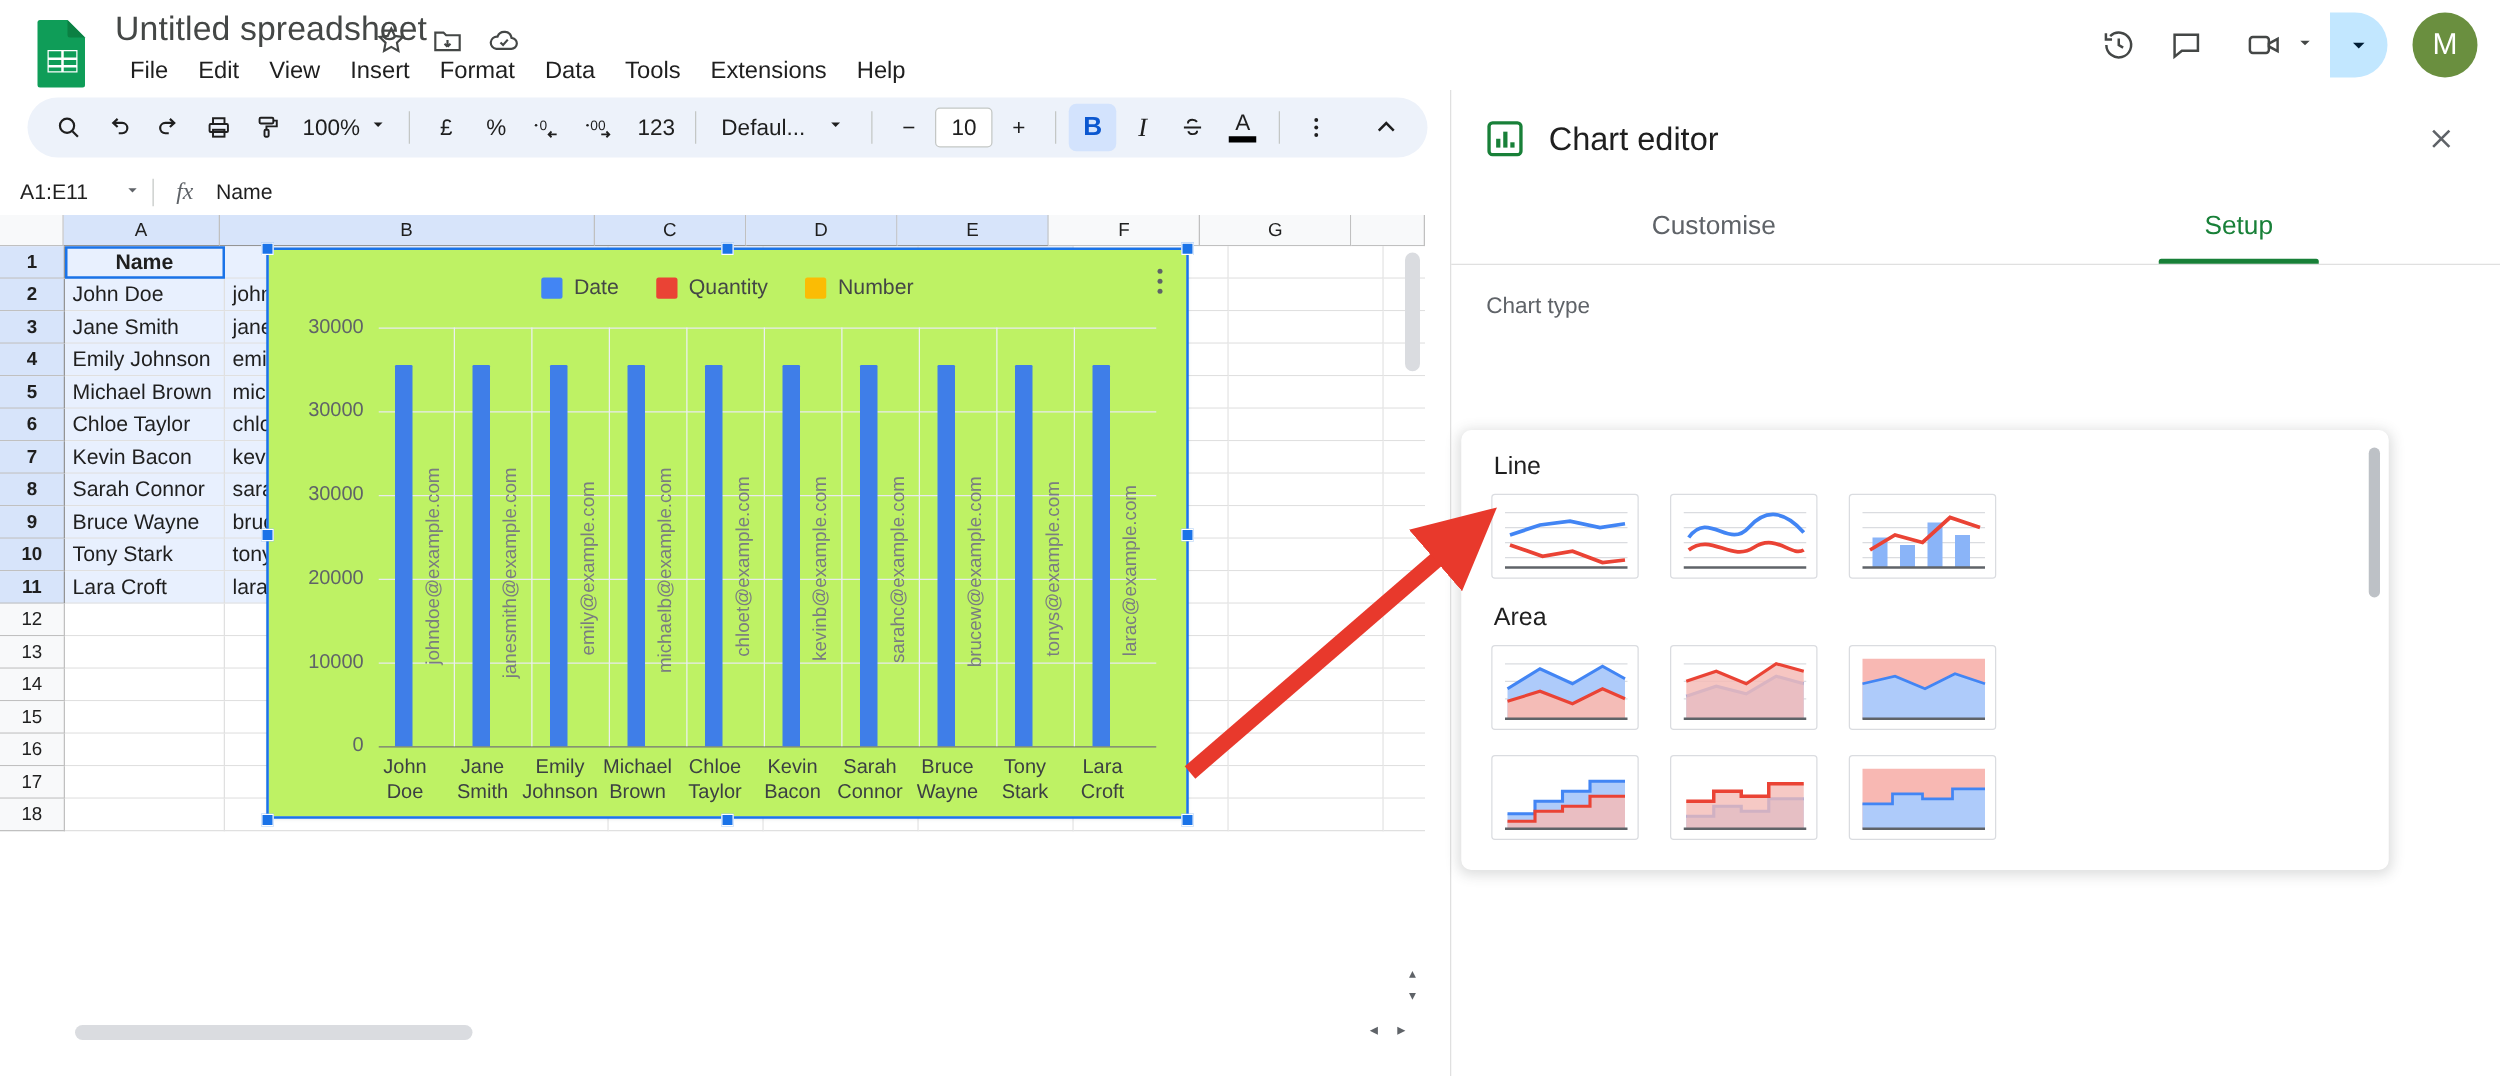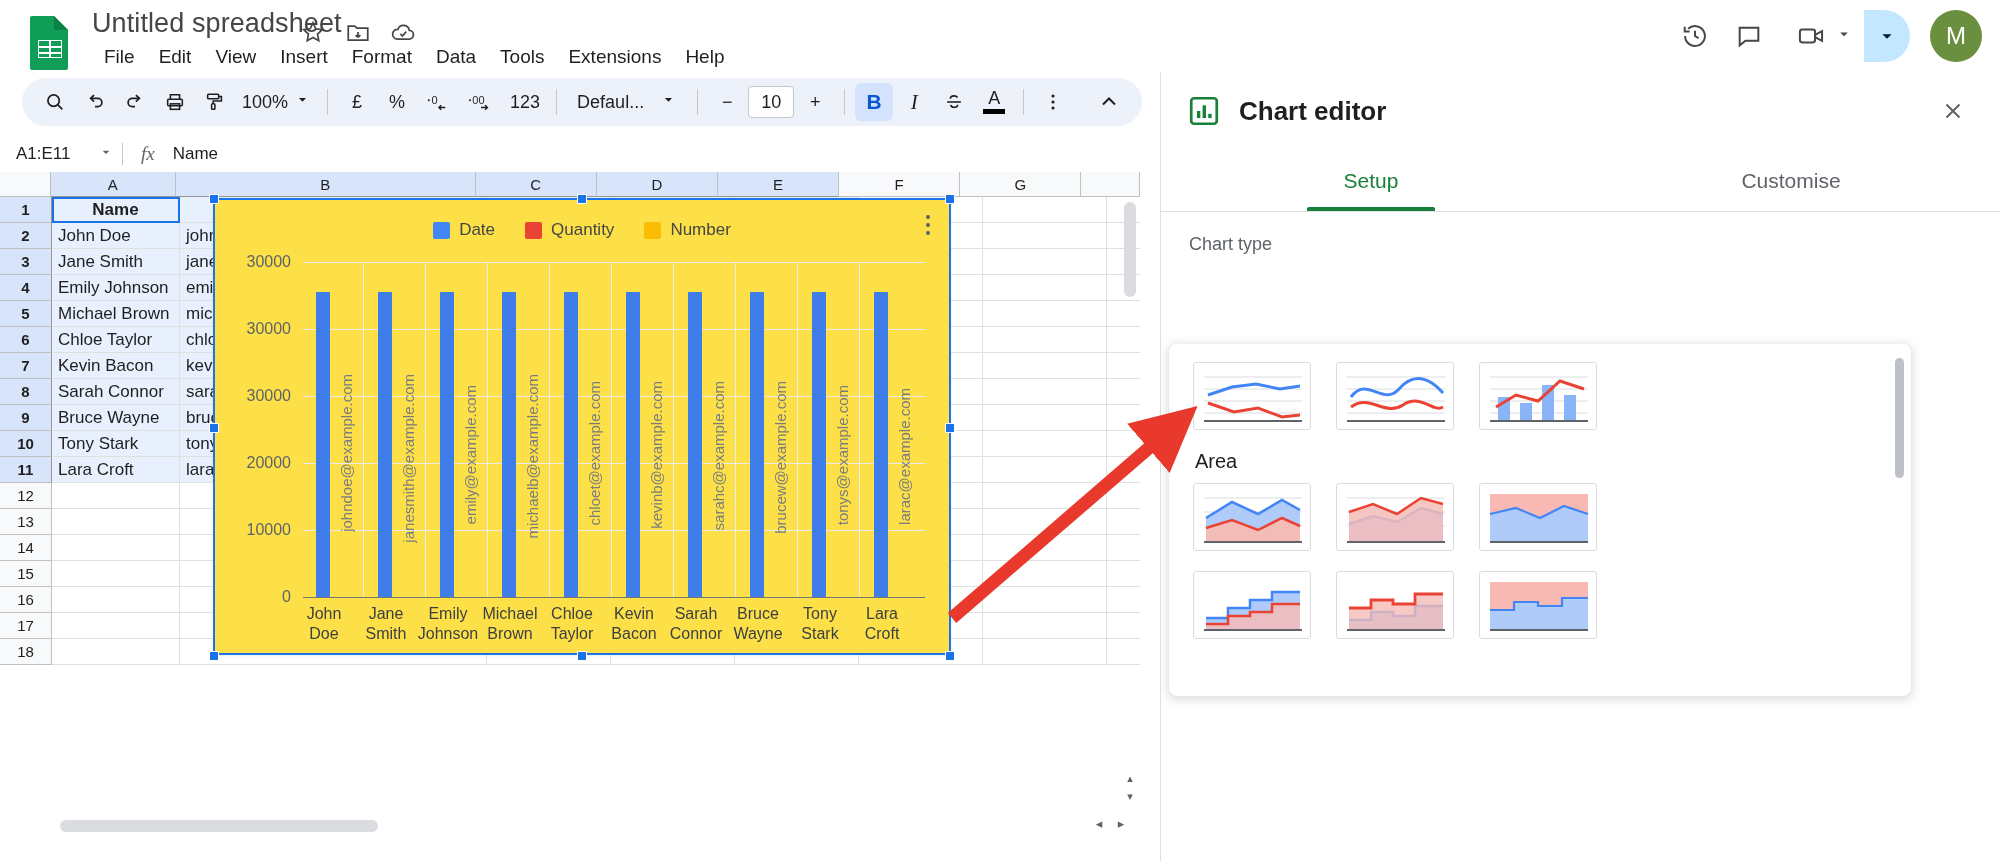--- a/index.html
+++ b/index.html
@@ -72,21 +72,21 @@
   .rh.unsel { background:#f8f9fa; font-weight:normal; border-right:1px solid #c0c0c0;}
   .cell { border-right:1px solid #e0e0e0; border-bottom:1px solid #e0e0e0; font-size:17px; display:flex; align-items:center; padding-left:6px; overflow:hidden; white-space:nowrap; background:#fff;}
   .cell.sel { background:#e8f0fe; }
   .cell.hdrcell { font-weight:bold; justify-content:center; padding-left:0; }
   .cell.a1 { outline:2px solid #1a73e8; outline-offset:-2px; position:relative; z-index:3;}
   .emailcell { color:#1f1f1f; }
 
   
   .chartobj {
     position:absolute; left:214px; top:199px; width:736px; height:455px;
-    background:#fde047; border:1px solid #dadce0; z-index:5;
+    background:#bef264; border:1px solid #dadce0; z-index:5;
     box-shadow:0 1px 3px rgba(60,64,67,.15);
   }
   .chart-sel-border { position:absolute; left:213px; top:198px; width:738px; height:457px; border:2px solid #1a73e8; z-index:6; pointer-events:none;}
   .handle { position:absolute; width:10px; height:10px; background:#1a73e8; border:1px solid #fff; z-index:7;}
   .kebab { position:absolute; right:10px; top:10px; width:22px; height:30px; display:flex; flex-direction:column; align-items:center; justify-content:center; gap:4px; cursor:pointer; z-index:8;}
   .kebab i { width:4px; height:4px; border-radius:50%; background:#5f6368; display:block;}
 
   .legend { position:absolute; top:20px; left:0; width:100%; display:flex; justify-content:center; gap:30px; align-items:center; }
   .legend .item { display:flex; align-items:center; gap:9px; font-size:17px; color:#444746;}
   .legend .sw { width:17px; height:17px; border-radius:2px; }
@@ -106,21 +106,21 @@
 
   
   .vscroll { position:absolute; right:4px; top:0; width:12px; border-radius:6px; background:#dadce0; }
   .hscrollbar { position:absolute; left:60px; bottom:4px; height:12px; width:318px; border-radius:6px; background:#dadce0; }
   .bottomrow { position:absolute; left:0; bottom:0; width:1140px; height:28px; background:#fff; border-top:1px solid #e0e0e0; display:flex; align-items:center; }
   .minibtn { width:18px; height:18px; display:flex; align-items:center; justify-content:center; color:#5f6368; font-size:13px; cursor:pointer;}
   .vs-up, .vs-dn { position:absolute; right:2px; width:16px; height:16px; display:flex; align-items:center; justify-content:center; color:#5f6368; font-size:11px; cursor:pointer;}
 
   
   .editor { position:absolute; right:0; top:72px; width:840px; height:789px; background:#fff; border-left:1px solid #e0e0e0; z-index:20; }
-  .ed-head { position:absolute; left:0; top:0; width:840px; height:78px; display:flex; align-items:center; padding:0 26px;font-weight:bold; }
+  .ed-head { position:absolute; left:0; top:0; width:840px; height:78px; display:flex; align-items:center; padding:0 26px; }
   .ed-icon { width:34px; height:34px; color:#188038; margin-right:18px; }
   .ed-icon svg { width:34px;height:34px; display:block;}
   .ed-title { font-size:26px; color:#1f1f1f; }
   .ed-close { margin-left:auto; width:44px; height:44px; border-radius:50%; display:flex; align-items:center; justify-content:center; color:#5f6368; cursor:pointer; font-size:28px;}
   .ed-tabs { position:absolute; left:0; top:78px; width:840px; height:62px; border-bottom:1px solid #e0e0e0; display:flex; }
   .ed-tab { flex:1; display:flex; align-items:center; justify-content:center; font-size:21px; color:#5f6368; cursor:pointer; position:relative;}
   .ed-tab.sel { color:#188038; }
   .ed-tab.sel::after { content:""; position:absolute; bottom:0; left:50%; transform:translateX(-50%); width:128px; height:4px; background:#188038; border-radius:2px 2px 0 0;}
 
   .ed-body { position:absolute; left:0; top:140px; width:840px; height:649px; }
@@ -734,30 +734,31 @@
       </div>
       <div class="ed-title">Chart editor</div>
       <div class="ed-close">
         <svg viewBox="0 0 24 24" width="26" height="26" fill="none" stroke="currentColor" stroke-width="1.9">
           <path d="M6 6l12 12M18 6L6 18"></path>
         </svg>
       </div>
     </div>
 
     <div class="ed-tabs">
+      <div class="ed-tab">Customise</div>
       <div class="ed-tab sel">Setup</div>
-      <div class="ed-tab">Customise</div>
     </div>
 
     <div class="ed-body">
       <div class="ed-section-label">Chart type</div>
 
 
       <div class="ct-menu">
         <div class="ct-menu-inner">
+          <div class="ct-group-title">Line</div>
           <div class="ct-grid">
             <div class="ct-thumb">
               <svg viewBox="0 0 118 68">
                 <g stroke="#dadce0" stroke-width="1">
                   <line x1="10" y1="14" x2="108" y2="14"></line>
                     <line x1="10" y1="26" x2="108" y2="26"></line>
                   <line x1="10" y1="38" x2="108" y2="38"></line>
                     <line x1="10" y1="50" x2="108" y2="50"></line>
                 </g>
                 <line x1="10" y1="58" x2="108" y2="58" stroke="#5f6368" stroke-width="2"></line>

